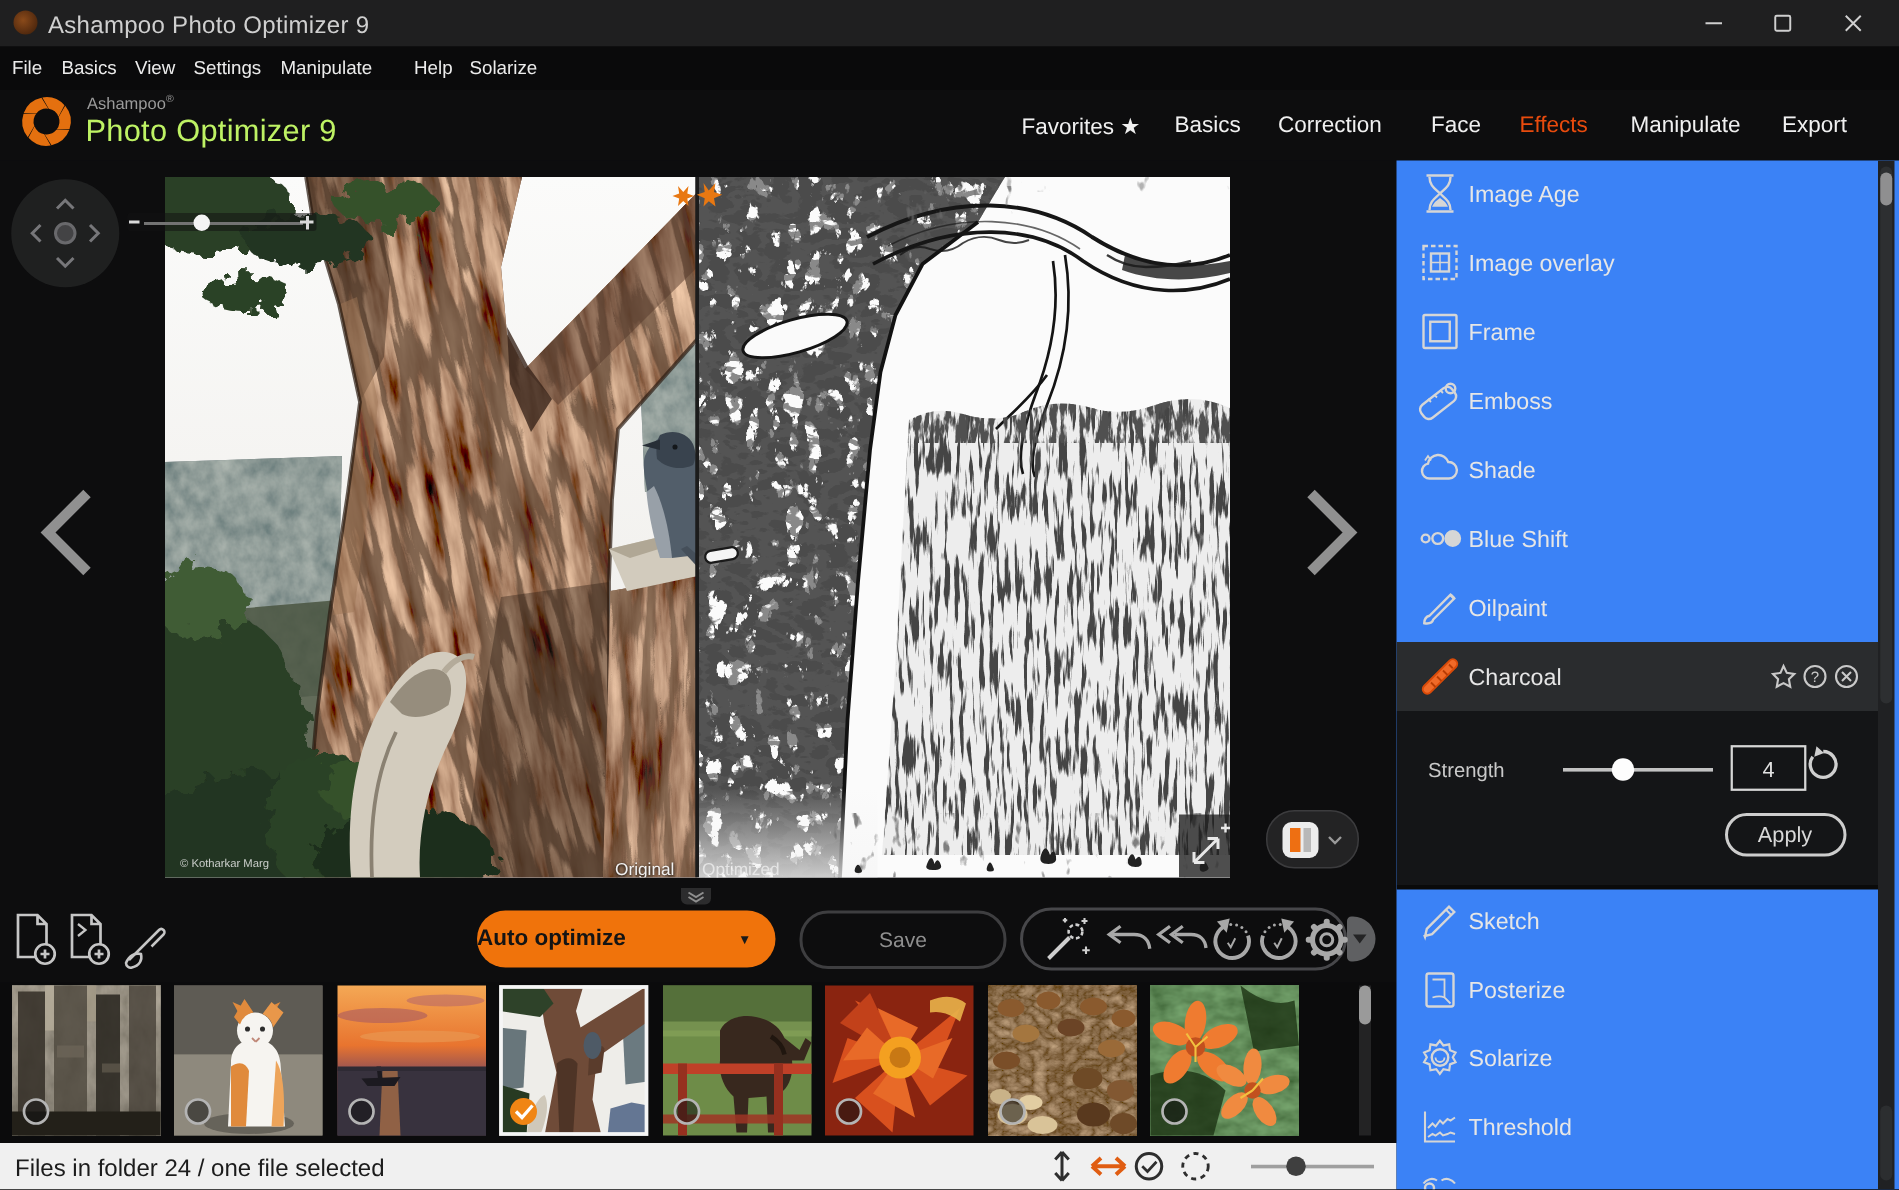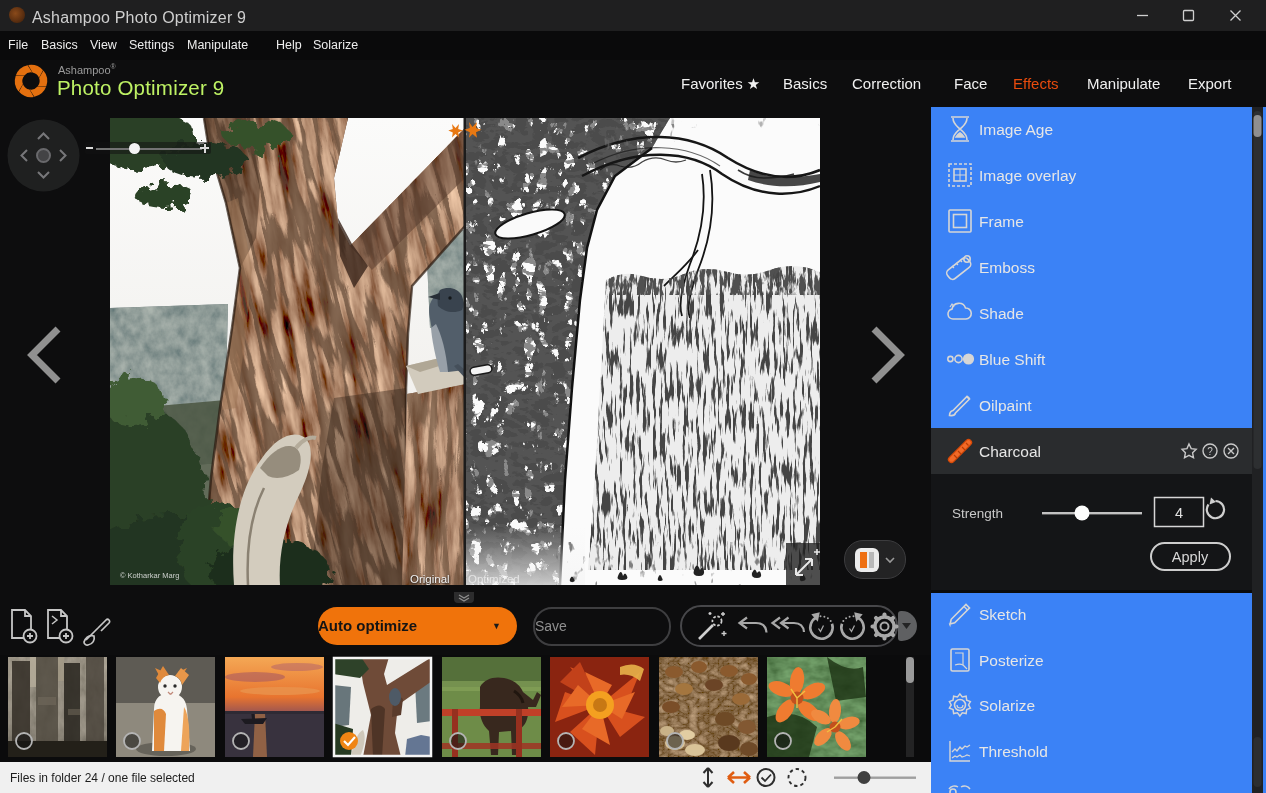--- a/index.html
+++ b/index.html
@@ -17,27 +17,27 @@
 #hname1{position:absolute;left:58px;top:3px;color:#9b9b9b;font-size:11px}
 #hname2{position:absolute;left:57px;top:16px;color:#bef264;font-size:20.5px;font-weight:400;letter-spacing:0.2px}
 .nav{position:absolute;top:15px;color:#f0f0f0;font-size:15px}
 
 #canvas{position:absolute;left:0;top:107px;width:931px;height:548px;background:#0d0d0e}
 #photo{position:absolute;left:110px;top:11px;width:710px;height:467px;background:#fff}
 
 #toolbar{position:absolute;left:0;top:600px;width:931px;height:55px}
 #autoopt{position:absolute;left:318px;top:7px;width:199px;height:38px;border-radius:19px;background:#f0730b;color:#141414;font-weight:bold;font-size:15px;text-align:left;line-height:38px}
 #autoopt b{position:absolute;right:16px;top:0px;font-size:9px;color:#1a1a1a}
-#savebtn{position:absolute;left:533px;top:7px;width:138px;height:39px;border-radius:19px;border:2px solid #3e3e40;color:#8f8f8f;font-size:14px;text-align:left;line-height:34px}
+#savebtn{position:absolute;left:533px;top:7px;width:138px;height:39px;border-radius:19px;border:2px solid #3e3e40;color:#8f8f8f;font-size:14px;text-align:center;line-height:34px}
 #rgroup{position:absolute;left:680px;top:5px;width:218px;height:42px;border-radius:21px;border:2px solid #47474a}
 #rbump{position:absolute;left:898px;top:11px;width:19px;height:30px;border-radius:3px 15px 15px 3px;background:#5f6062}
 
 #filmstrip{position:absolute;left:0;top:655px;width:931px;height:107px;background:#0b0b0c}
 
-#statusbar{position:absolute;left:0;top:762px;width:931px;height:31px;background:#f0f0f0;color:#1c1c1c;font-size:12px}
+#statusbar{position:absolute;left:0;top:762px;width:931px;height:31px;background:#f0f0f0;color:#1c1c1c;font-size:16px}
 #statusbar .stext{position:absolute;left:10px;top:9px}
 
 #panel{position:absolute;left:931px;top:107px;width:335px;height:686px;background:#3b82f6}
 </style></head>
 <body>
 <div id="app">
   <div id="titlebar">
     <div class="ticon"></div>
     <div class="ttext">Ashampoo Photo Optimizer 9</div>
     <svg class="abs" style="right:0;top:0" width="140" height="31">

